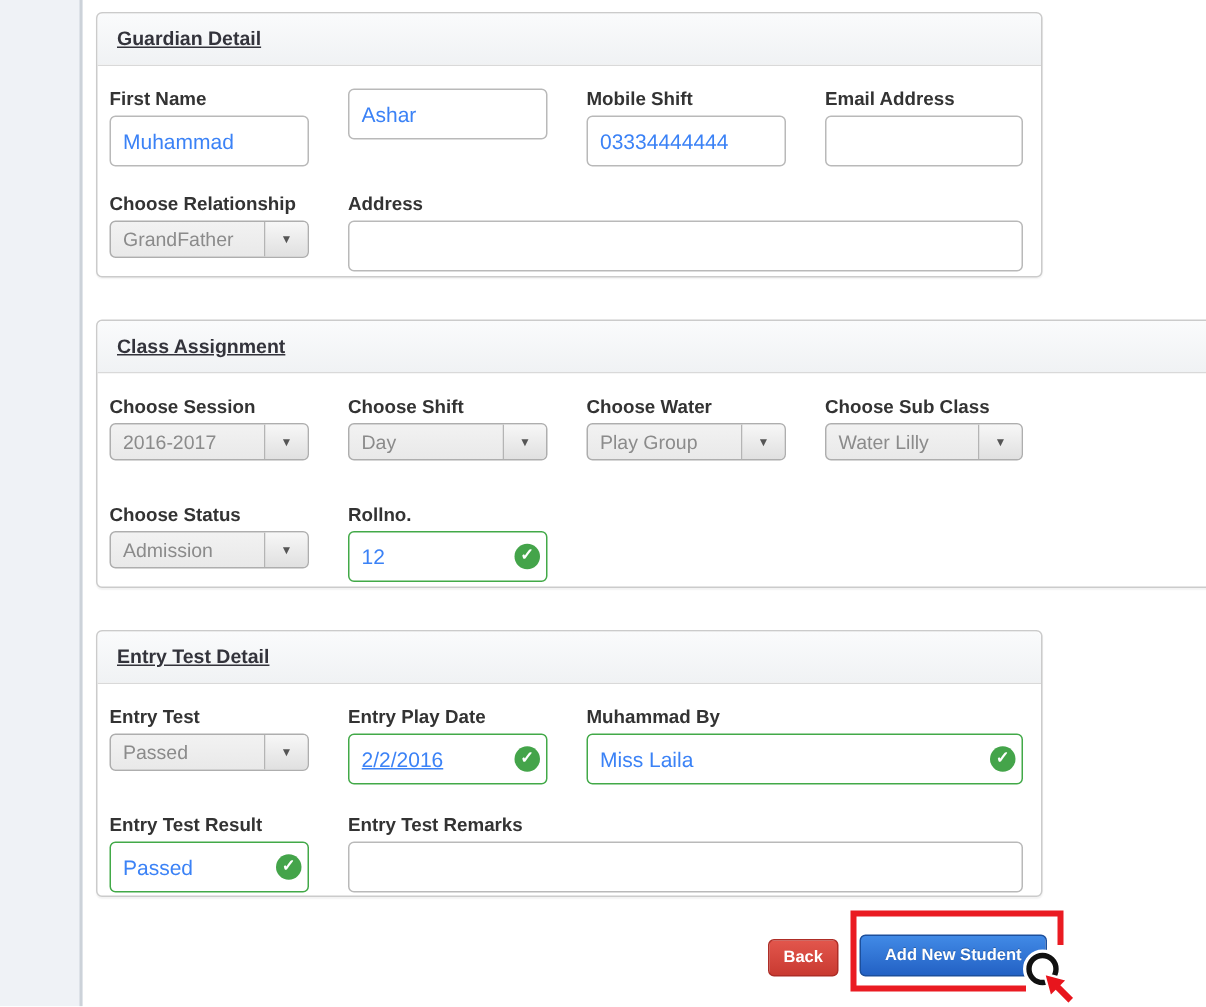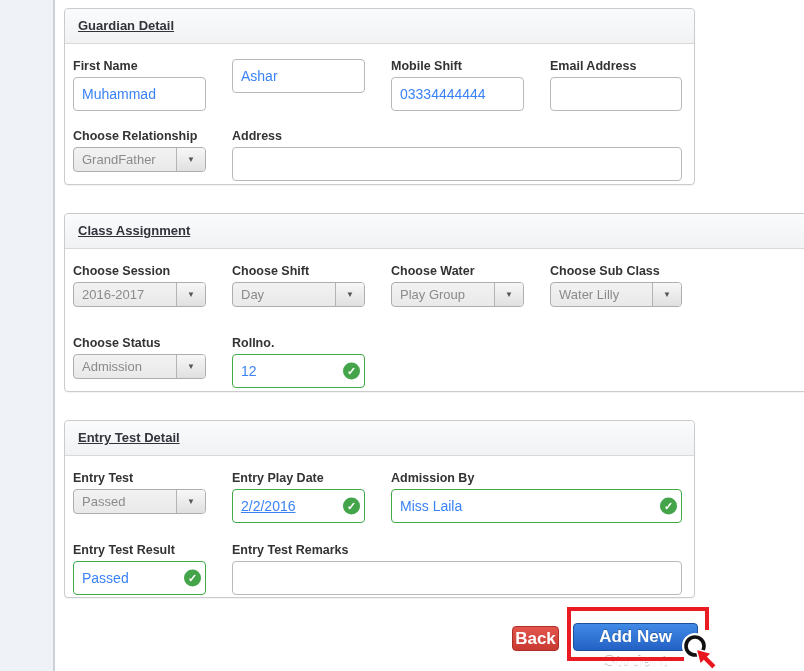--- a/index.html
+++ b/index.html
@@ -25,21 +25,21 @@
               width:17px;height:17px;border-radius:50%;background:#44a44a;color:#fff;
               font-size:11px;font-weight:bold;line-height:17px;text-align:center;}
   .selectw{height:25px;border:1px solid #aeaeae;border-radius:4px;box-sizing:border-box;
            background:linear-gradient(#f2f2f2,#e9e9e9);display:flex;cursor:default;justify-content:center;}
   .sel-text{flex:1;line-height:23px;padding-left:8px;font-size:13px;color:#8b8b8b;
             overflow:hidden;white-space:nowrap;}
   .sel-arrow{width:28px;border-left:1px solid #b4b4b4;border-radius:0 3px 3px 0;
              background:linear-gradient(#f7f7f7,#e0e0e0);display:flex;align-items:center;
              justify-content:center;color:#555;font-size:8px;}
   
-  .btn{position:absolute;border-radius:4px;color:#fff;font-weight:bold;font-size:17px;
+  .btn{position:absolute;border-radius:4px;color:#fff;font-weight:bold;font-size:11px;
        text-align:center;cursor:pointer;box-sizing:border-box;
        font-family:"Liberation Sans",sans-serif;}
   .btn-back{left:512px;top:626px;width:47px;height:25px;line-height:23px;
             background:linear-gradient(#e2564c,#c93a31);border:1px solid #ae2d26;}
   .btn-add{left:573px;top:623px;width:125px;height:28px;line-height:26px;
            background:linear-gradient(#418ae6,#2361c4);border:1px solid #1c4f9c;
            text-shadow:0 -1px 0 rgba(0,0,0,.25);}
   
   .annot-rect{position:absolute;left:567px;top:607px;width:142px;height:54px;
               border:4px solid #ea1b22;box-sizing:border-box;}
@@ -169,21 +169,21 @@
       </div>
     </div>
     <div class="field" style="left:167px;top:50px;width:133px">
       <div class="flabel">Entry Play Date</div>
       <div class="iwrap">
         <input class="tinput valid" style="height: 25px; text-decoration: underline;" value="2/2/2016">
         <span class="check-icon">✓</span>
       </div>
     </div>
     <div class="field" style="left:326px;top:50px;width:291px">
-      <div class="flabel">Admission By</div>
+      <div class="flabel">Muhammad By</div>
       <div class="iwrap">
         <input class="tinput valid" style="height: 25px;" value="Miss Laila">
         <span class="check-icon">✓</span>
       </div>
     </div>
 
     <div class="field" style="left:8px;top:122px;width:133px">
       <div class="flabel">Entry Test Result</div>
       <div class="iwrap">
         <input class="tinput valid" style="height: 25px;" value="Passed">

